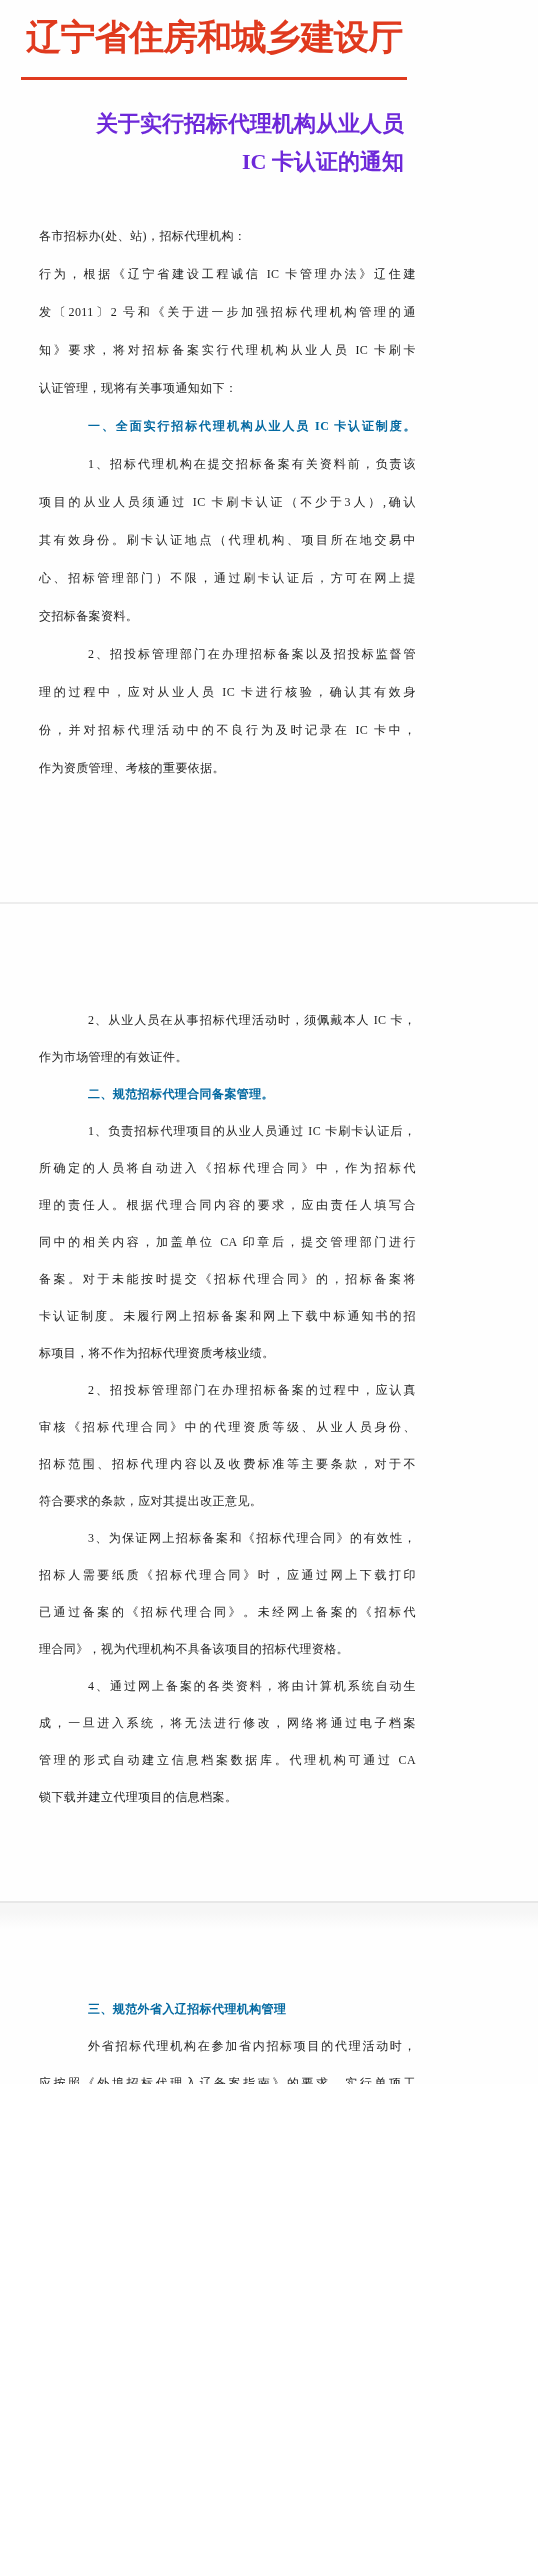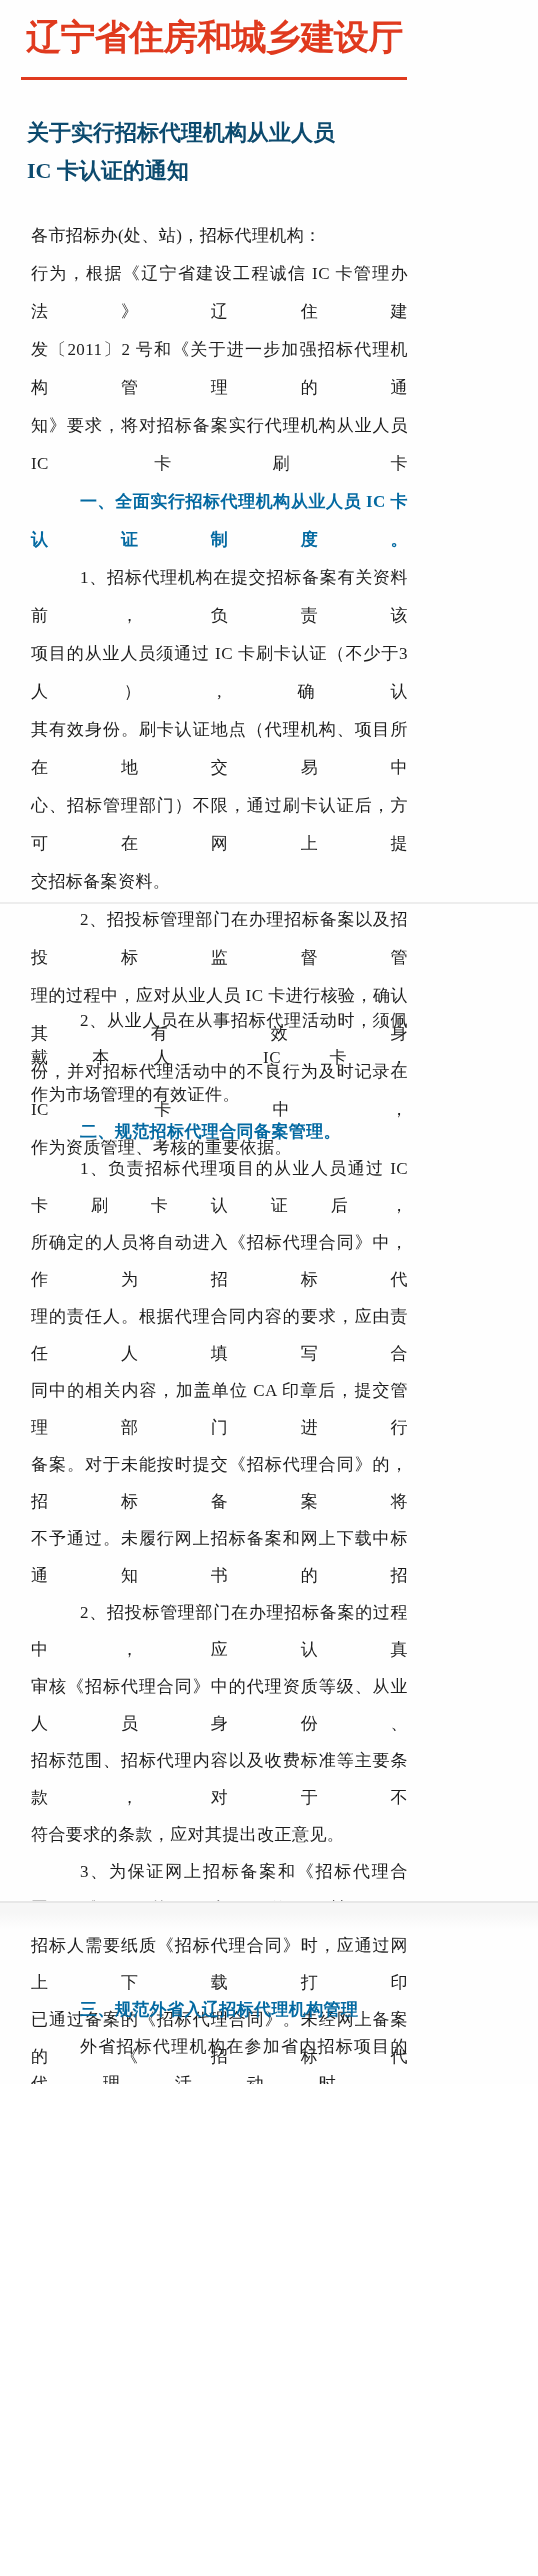--- a/index.html
+++ b/index.html
@@ -20,27 +20,27 @@
     color:#e03a1e;letter-spacing:-0.8px;
     white-space:nowrap;
   }
   .red-rule{
     position:absolute;top:77px;left:21.4px;width:386px;height:2.5px;
     background:#e03a1e;
   }
   
   .doc-title{
     position:absolute;top:105px;left:27px;width:377px;
-    text-align:left;font-weight:bold;color:#0c4a6e;
-    font-size:22px;line-height:38px;margin-top:9px;
+    text-align:right;font-weight:bold;color:#6d28d9;
+    font-size:22px;line-height:38px;
   }
   
   .page-lines{
-    position:absolute;left:31px;width:377px;
-    font-size:17px;letter-spacing:0.4px;color:#1d1d1d;
+    position:absolute;left:39px;width:377px;
+    font-size:12px;letter-spacing:0.4px;color:#1d1d1d;
   }
   #page1-lines{top:217px;line-height:38px;}
   #page2-lines{top:1002px;line-height:37px;}
   #page3-lines{top:1991px;line-height:37px;}
   .line{white-space:normal;}
   .line.fill{text-align:justify;text-align-last:justify;}
   .line.ind{text-indent:49px;}
   .line.b{font-weight:bold;color:#0369a1;}
   
   .sep1{
@@ -75,20 +75,21 @@
   <div class="doc-title">
     <div>关于实行招标代理机构从业人员</div>
     <div>IC 卡认证的通知</div>
   </div>
 
   <div id="page1-lines" class="page-lines">
     <div class="line">各市招标办(处、站)，招标代理机构：</div>
     <div class="line fill">行为，根据《辽宁省建设工程诚信 IC 卡管理办法》辽住建</div>
     <div class="line fill">发〔2011〕2 号和《关于进一步加强招标代理机构管理的通</div>
     <div class="line fill">知》要求，将对招标备案实行代理机构从业人员 IC 卡刷卡</div>
+    <div class="line">认证管理，现将有关事项通知如下：</div>
     <div class="line ind b fill">一、全面实行招标代理机构从业人员 IC 卡认证制度。</div>
     <div class="line ind fill">1、招标代理机构在提交招标备案有关资料前，负责该</div>
     <div class="line fill">项目的从业人员须通过 IC 卡刷卡认证（不少于3人）,确认</div>
     <div class="line fill">其有效身份。刷卡认证地点（代理机构、项目所在地交易中</div>
     <div class="line fill">心、招标管理部门）不限，通过刷卡认证后，方可在网上提</div>
     <div class="line">交招标备案资料。</div>
     <div class="line ind fill">2、招投标管理部门在办理招标备案以及招投标监督管</div>
     <div class="line fill">理的过程中，应对从业人员 IC 卡进行核验，确认其有效身</div>
     <div class="line fill">份，并对招标代理活动中的不良行为及时记录在 IC 卡中，</div>
     <div class="line">作为资质管理、考核的重要依据。</div>
@@ -98,21 +99,22 @@
 
   <div id="page2-lines" class="page-lines">
     <div class="line ind fill">2、从业人员在从事招标代理活动时，须佩戴本人 IC 卡，</div>
     <div class="line">作为市场管理的有效证件。</div>
     <div class="line ind b">二、规范招标代理合同备案管理。</div>
     <div class="line ind fill">1、负责招标代理项目的从业人员通过 IC 卡刷卡认证后，</div>
     <div class="line fill">所确定的人员将自动进入《招标代理合同》中，作为招标代</div>
     <div class="line fill">理的责任人。根据代理合同内容的要求，应由责任人填写合</div>
     <div class="line fill">同中的相关内容，加盖单位 CA 印章后，提交管理部门进行</div>
     <div class="line fill">备案。对于未能按时提交《招标代理合同》的，招标备案将</div>
-    <div class="line fill">不予通过。未履行网上招标备案和网上下载中标通知书的招</div>
+    <div class="line fill">卡认证制度。未履行网上招标备案和网上下载中标通知书的招</div>
+    <div class="line">标项目，将不作为招标代理资质考核业绩。</div>
     <div class="line ind fill">2、招投标管理部门在办理招标备案的过程中，应认真</div>
     <div class="line fill">审核《招标代理合同》中的代理资质等级、从业人员身份、</div>
     <div class="line fill">招标范围、招标代理内容以及收费标准等主要条款，对于不</div>
     <div class="line">符合要求的条款，应对其提出改正意见。</div>
     <div class="line ind fill">3、为保证网上招标备案和《招标代理合同》的有效性，</div>
     <div class="line fill">招标人需要纸质《招标代理合同》时，应通过网上下载打印</div>
     <div class="line fill">已通过备案的《招标代理合同》。未经网上备案的《招标代</div>
     <div class="line">理合同》，视为代理机构不具备该项目的招标代理资格。</div>
     <div class="line ind fill">4、通过网上备案的各类资料，将由计算机系统自动生</div>
     <div class="line fill">成，一旦进入系统，将无法进行修改，网络将通过电子档案</div>

